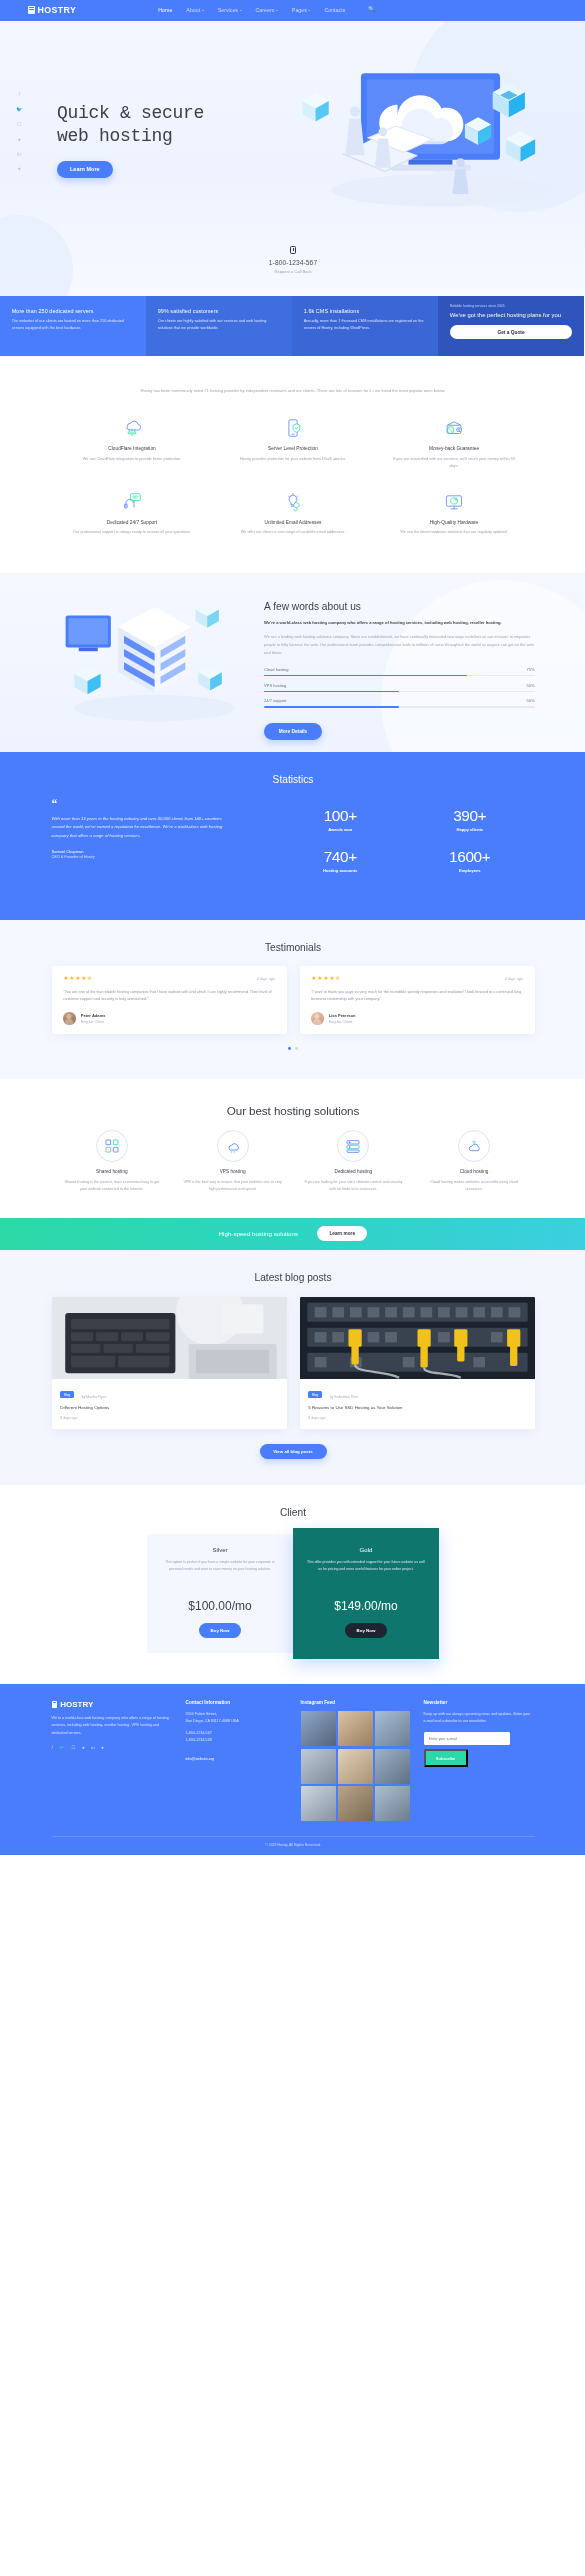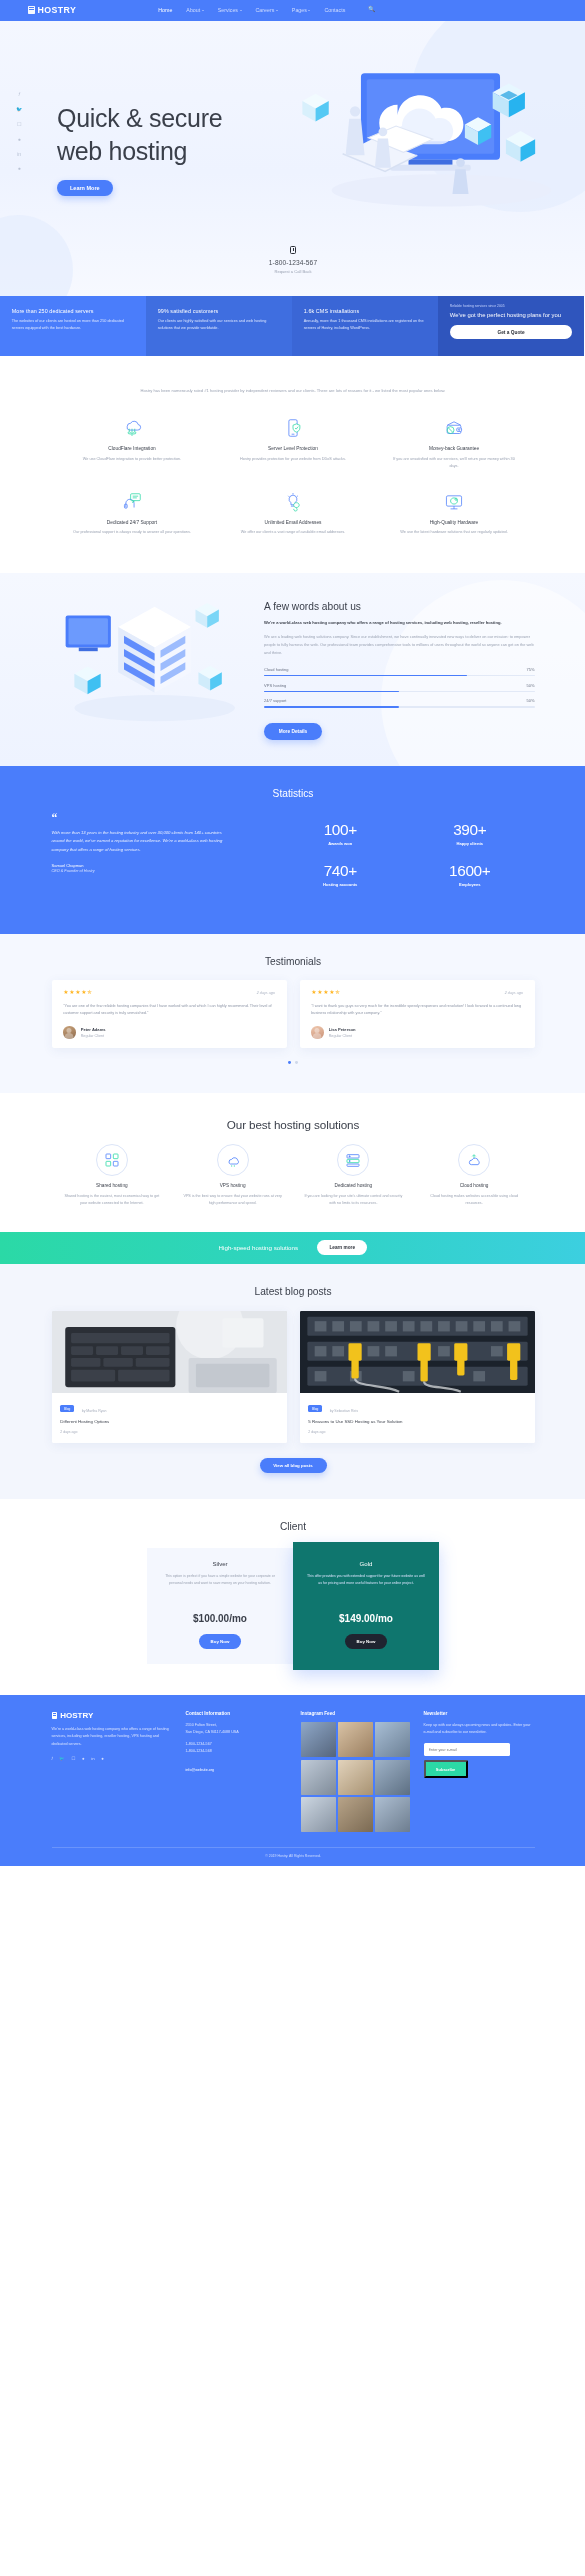--- a/index.html
+++ b/index.html
@@ -20,21 +20,21 @@
   .search-ic{color:#fff;font-size:5.9px;margin-left:8.8px;line-height:1}
 
   
   .hero{height:275px;background:linear-gradient(180deg,#f4f7ff 0%,#eef3ff 55%,#f7f9ff 100%);position:relative;overflow:hidden}
   .hero .blob{position:absolute;border-radius:50%;background:#e6edfd;opacity:.75}
   .b1{width:220px;height:220px;right:-44px;top:-29px;background:#e9f0ff}
   .b2{width:110px;height:110px;left:-37px;bottom:-29px;background:#edf2ff}
   .social{position:absolute;left:16px;top:70px;display:flex;flex-direction:column;gap:8.8px;align-items:center;z-index:5}
   .social span{font-size:5.1px;color:#b9c2d4}
   .hero-text{position:absolute;left:57px;top:81px;z-index:6}
-  .hero-h1{font-size:25px;line-height:1.32;font-weight:400;color:#3a3f4a;letter-spacing:-0.3px;font-family:Liberation Sans, sans-serif}
+  .hero-h1{font-size:18px;line-height:1.32;font-weight:400;color:#3a3f4a;letter-spacing:-0.3px;font-family:Liberation Mono, monospace}
   .btn{display:inline-block;border:none;cursor:pointer;border-radius:29px;font-weight:700;text-align:center}
   .btn-primary{background:#4a7dfb;color:#fff;font-size:5.5px;padding:5.1px 13px;margin-top:12.4px;box-shadow:0 2.9px 7.3px rgba(74,125,251,.33)}
   .hero-art{position:absolute;right:20.5px;top:23.4px;width:293px;height:183px;z-index:4}
   .phone-cta{position:absolute;left:0;right:0;bottom:22px;text-align:center;z-index:6}
   .phone-ic{width:5.1px;height:8px;border:0.9px solid #2b2f38;border-radius:1.5px;margin:0 auto 4.4px;position:relative}
   .phone-ic:after{content:"";position:absolute;left:1.1px;right:1.1px;top:1.2px;bottom:1.8px;background:#2b2f38}
   .phone-num{font-size:6.6px;color:#4a4f58;letter-spacing:0.1px}
   .phone-sub{font-size:4.1px;color:#9aa2b2;margin-top:2.9px}
 
   
@@ -56,21 +56,21 @@
   .sec-sub{text-align:center;font-size:4.1px;color:#9aa2b2;line-height:1.9;margin:6.6px auto 0;max-width:322px}
 
   
   .feat-grid{display:flex;flex-wrap:wrap;margin-top:13px}
   .feat{width:161px;text-align:center;padding:7.3px 16px 11.7px}
   .feat .ic{height:26px;display:flex;align-items:center;justify-content:center;margin-bottom:5.1px}
   .feat h5{font-size:4.8px;font-weight:400;color:#3a3f4a;margin-bottom:4.4px}
   .feat p{font-size:3.8px;color:#9aa2b2;line-height:1.85}
 
   
-  .about{background:linear-gradient(180deg,#f5f8ff 0%,#eef3ff 100%);padding:22px 0 26px;position:relative;overflow:hidden}
+  .about{background:linear-gradient(180deg,#f5f8ff 0%,#eef3ff 100%);padding:22px 0 12px;position:relative;overflow:hidden}
   .about .ring{position:absolute;width:242px;height:242px;border-radius:50%;background:#fff;opacity:.5;right:-37px;top:7.3px}
   .about-inner{display:flex;gap:14.6px;position:relative;z-index:3}
   .about-art{width:198px;height:135px;position:relative;flex:0 0 198px}
   .about-copy{flex:1;padding-top:5.9px}
   .about-copy h2{font-size:10.2px;font-weight:400;color:#3a3f4a;margin-bottom:7.3px}
   .about-lead{font-size:4.1px;font-weight:700;color:#3a3f4a;line-height:1.95;margin-bottom:5.9px}
   .about-body{font-size:3.9px;color:#9aa2b2;line-height:2.05}
   .bars{margin-top:10.2px}
   .bar-row{margin-bottom:6.6px}
   .bar-top{display:flex;justify-content:space-between;font-size:4px;color:#6b7384;margin-bottom:2.9px}
@@ -143,21 +143,21 @@
   
   .pricing{padding:22px 0 25px;background:#fff}
   .pricing h2{text-align:center;font-size:10.2px;font-weight:400;color:#3a3f4a;margin-bottom:16px}
   .plans{display:flex;justify-content:center;align-items:flex-start;gap:0}
   .plan{width:146px;background:#f4f7fe;padding:11.7px 13px 14.6px;text-align:center}
   .plan.feat-plan{background:#0f766e;color:#fff;padding:17.6px 13px 20.5px;margin-top:-5.9px;box-shadow:0 5.9px 16px rgba(74,125,251,.28)}
   .plan h4{font-size:6.1px;font-weight:400;color:#3a3f4a;margin-bottom:6.6px}
   .plan.feat-plan h4{color:#fff}
   .plan p{font-size:3.5px;color:#9aa2b2;line-height:1.95;min-height:31px}
   .plan.feat-plan p{color:#dbe5ff}
-  .price{font-size:10px;color:#3a3f4a;margin:8.8px 0 8px;font-weight:700}
+  .price{font-size:12px;color:#3a3f4a;margin:8.8px 0 8px;font-weight:400}
   .plan.feat-plan .price{color:#fff}
   .btn-buy{background:#4a7dfb;color:#fff;font-size:4.4px;padding:5.1px 11.7px;border-radius:29px}
   .plan.feat-plan .btn-buy{background:#1f2430}
 
   
   .footer{background:#4a7dfb;color:#fff;padding:16px 0 0}
   .fcols{display:flex;gap:13px}
   .fc1{width:121px}
   .flogo{display:flex;align-items:center;gap:2.9px;font-size:8px;font-weight:700;margin-bottom:6.6px}
   .flogo .mark{width:5.9px;height:7.3px;background:#fff;border-radius:0.7px;position:relative}

